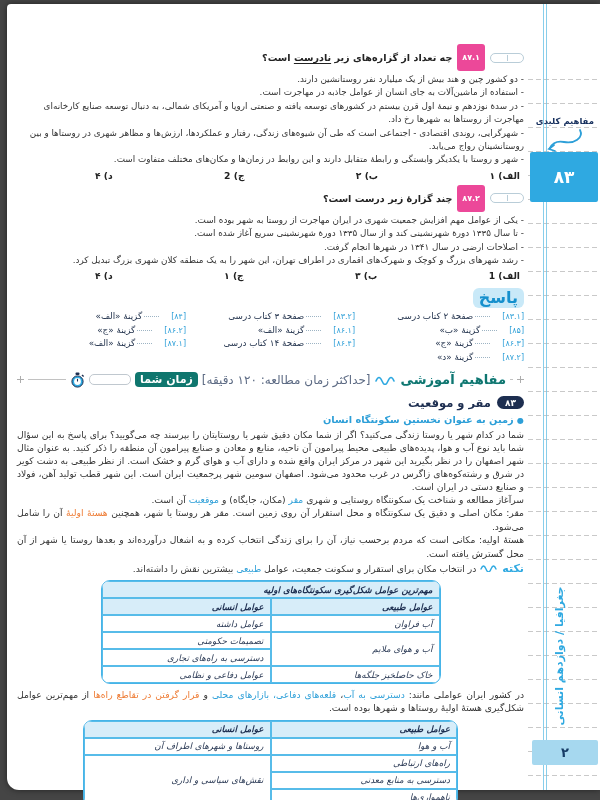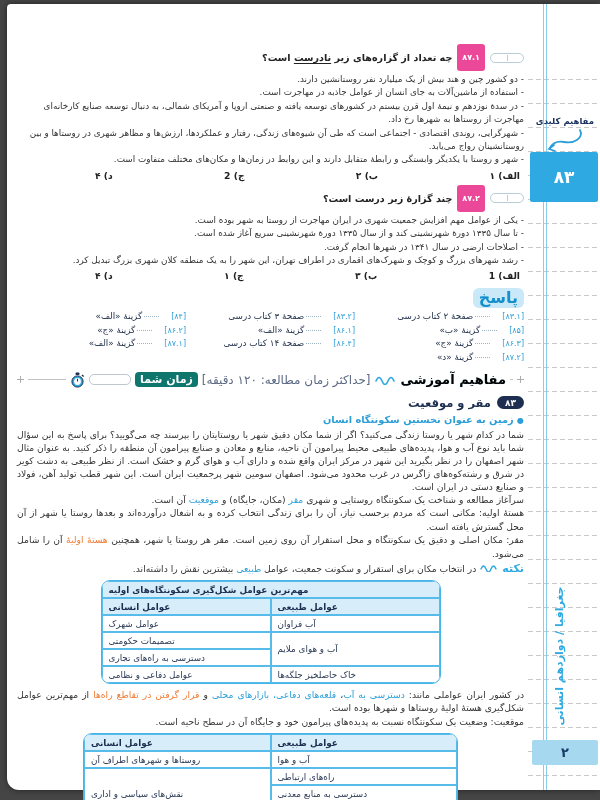--- a/index.html
+++ b/index.html
@@ -52,43 +52,43 @@
   .ans .ref { color:#2d9fd8; font-size:8px; flex:none;margin-left:10px; }
   .ans .dots { width:15px; border-bottom:1.5px dotted #9db4c4; margin:0 2px; flex:none;
     transform:translateY(-2px); }
 
   .divider { display:flex; align-items:center; gap:4px; margin:10px 0 8px; }
   .divider .fill { flex:1 1 auto; border-top:1px solid #c2c2c2; }
   .divider .fill.short { flex:0 0 38px; }
   .plus { width:7px; height:7px; flex:none;
     background:linear-gradient(#adadad,#adadad) center/7px 1px no-repeat,
                linear-gradient(#adadad,#adadad) center/1px 7px no-repeat; }
-  .brand { color:#000000; font-weight:bold; font-size:13px; white-space:nowrap;
+  .brand { color:#0f766e; font-weight:bold; font-size:13px; white-space:nowrap;
     text-shadow:0 0 1px #bfe7f8; }
   .timetext { font-size:12px; color:#5d6b84; white-space:nowrap; }
   .yourtime { background:#0f766e; color:#fff; font-size:11px; font-weight:bold; border-radius:4px;
     padding:1px 5px; white-space:nowrap; }
   .timebox { width:42px; height:11px; border:1px solid #c0c8cf; border-radius:5px; background:#fff; flex:none; }
 
   .sec-head { display:flex; align-items:center; gap:6px; margin:2px 0 4px; }
   .sec-badge { background:#1d2e50; color:#fff; font-size:9px; font-weight:bold; border-radius:7px;
     padding:1.5px 8px; }
   .sec-title { color:#1d2e50; font-weight:bold; font-size:11.5px; }
   .bullet-line { color:#2d9fd8; font-weight:bold; font-size:9.8px; margin-bottom:3px; }
   .bullet-line .dot { font-size:8px; }
   .para { font-size:9.2px; line-height:13px; text-align:justify; color:#333; }
   .iline { font-size:9.2px; line-height:13.4px; color:#333; text-align:justify; }
   .kw-b { color:#2d9fd8; } .kw-o { color:#ee7c35; }
   .note-line { display:flex; align-items:baseline; gap:4px; font-size:9.2px; margin:2px 0; }
   .note-mark { color:#2fa9e1; font-weight:bold; font-size:11px; flex:none; }
 
   table.tbl { border-collapse:separate; border-spacing:0; margin:5px auto 4px;
     border:1.6px solid #46b4e8; border-radius:9px; overflow:hidden; background:#fff; }
-  .tbl td { border:0.8px solid #57bce9; font-size:8.8px; color:#2b3a55; text-align:left;
-    padding:2.5px 6px; height:16px; }
+  .tbl td { border:0.8px solid #57bce9; font-size:8.8px; color:#2b3a55; text-align:right;
+    padding:2.5px 6px; height:16px;font-style:italic; }
   .tbl .hd { background:#d7edf9; font-weight:bold; color:#1d2e50; }
   .tbl1 { width:340px; } .tbl2 { width:375px; }
 </style>
 </head>
 <body>
 
 <div class="page">
 
   <div class="margin-area">
     <div class="ruled"></div>
@@ -226,62 +226,61 @@
       <span class="sec-title">مقر و موقعیت</span>
     </div>
     <div class="bullet-line">
       <span class="dot">●</span>
       <span>زمین به عنوان نخستین سکونتگاه انسان</span>
     </div>
     <div class="para">شما در کدام شهر یا روستا زندگی می‌کنید؟ اگر از شما مکان دقیق شهر یا روستایتان را بپرسند چه می‌گویید؟ برای پاسخ به این سؤال شما باید نوع آب و هوا، پدیده‌های طبیعی محیط پیرامون آن ناحیه، منابع و معادن و صنایع پیرامون آن منطقه را ذکر کنید. به عنوان مثال شهر اصفهان را در نظر بگیرید این شهر در مرکز ایران واقع شده و دارای آب و هوای گرم و خشک است. از نظر طبیعی به دشت کویر در شرق و رشته‌کوه‌های زاگرس در غرب محدود می‌شود. اصفهان سومین شهر پرجمعیت ایران است. این شهر قطب تولید آهن، فولاد و صنایع دستی در ایران است.</div>
 
     <div class="iline"><span>سرآغاز مطالعه و شناخت یک سکونتگاه روستایی و شهری </span><span class="kw-b">مقر</span><span> (مکان، جایگاه) و </span><span class="kw-b">موقعیت</span><span> آن است.</span></div>
 
+    <div class="iline"><span>مقر:</span><span> مکان اصلی و دقیق یک سکونتگاه و محل استقرار آن روی زمین است. مقر هر روستا یا شهر، همچنین </span><span class="kw-o">هستهٔ اولیهٔ</span><span> آن را شامل می‌شود.</span></div>
+
     <div class="iline"><span>هستهٔ اولیه:</span><span> مکانی است که مردم برحسب نیاز، آن را برای زندگی انتخاب کرده و به اشغال درآورده‌اند و بعدها روستا یا شهر از آن محل گسترش یافته است.</span></div>
-
-    <div class="iline"><span>مقر:</span><span> مکان اصلی و دقیق یک سکونتگاه و محل استقرار آن روی زمین است. مقر هر روستا یا شهر، همچنین </span><span class="kw-o">هستهٔ اولیهٔ</span><span> آن را شامل می‌شود.</span></div>
 
     <div class="note-line">
       <span class="note-mark">نکته</span>
       <svg width="18" height="8" viewBox="0 0 18 8">
         <path d="M1,5 q2.5,-6 5,0 t5,0 t5,0" fill="none" stroke="#2fa9e1" stroke-width="1.4" stroke-linecap="round"></path>
       </svg>
       <span><span>در انتخاب مکان برای استقرار و سکونت جمعیت، عوامل </span><span class="kw-b">طبیعی</span><span> بیشترین نقش را داشته‌اند.</span></span>
     </div>
 
     <table class="tbl tbl1">
       <tbody>
         <tr>
             <td class="hd" colspan="2">مهم‌ترین عوامل شکل‌گیری سکونتگاه‌های اولیه</td>
           </tr>
         <tr>
           <td class="hd" style="width:50%">عوامل طبیعی</td>
           <td class="hd" style="width:50%">عوامل انسانی</td>
         </tr>
         <tr>
           <td>آب فراوان</td>
-          <td>عوامل شهرک</td>
+          <td>عوامل داشته</td>
         </tr>
         <tr>
           <td rowspan="2">آب و هوای ملایم</td>
           <td>تصمیمات حکومتی</td>
         </tr>
         <tr>
           <td>دسترسی به راه‌های تجاری</td>
         </tr>
         <tr>
           <td>خاک حاصلخیز جلگه‌ها</td>
           <td>عوامل دفاعی و نظامی</td>
         </tr>
       </tbody>
     </table>
 
     <div class="iline"><span>در کشور ایران عواملی مانند: </span><span class="kw-b">دسترسی به آب</span><span>، </span><span class="kw-b">قلعه‌های دفاعی، بازارهای محلی</span><span> و </span><span class="kw-o">قرار گرفتن در تقاطع راه‌ها</span><span> از مهم‌ترین عوامل شکل‌گیری هستهٔ اولیهٔ روستاها و شهرها بوده است.</span></div>
 
-    <div class="iline"><span>موقعیت:</span><span> وضعیت یک سکونتگاه نسبت به پدیده‌های پیرامون خود و جایگاه آن در سطح ناحیه است.</span></div>
 
 
     <table class="tbl tbl2">
       <tbody>
         <tr>
           <td class="hd" style="width:50%">عوامل طبیعی</td>
           <td class="hd" style="width:50%">عوامل انسانی</td>
         </tr>
         <tr>
           <td>آب و هوا</td>

